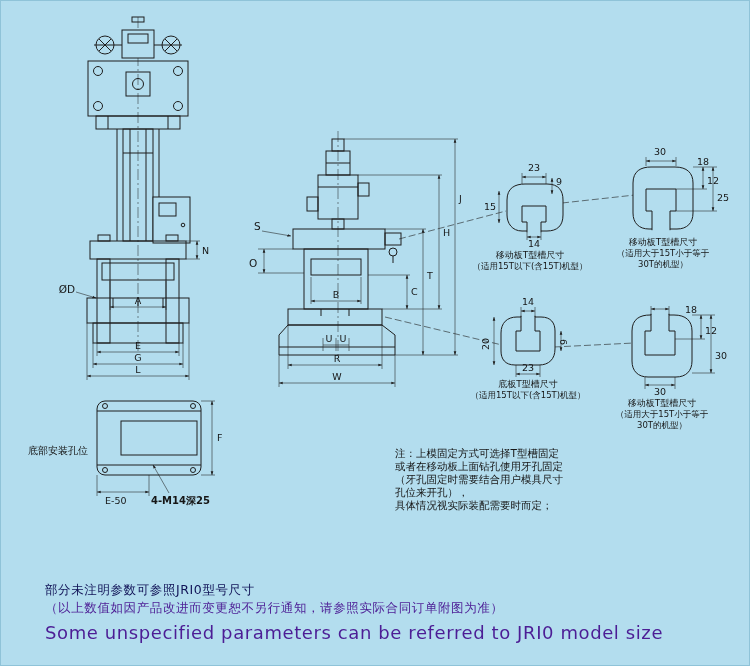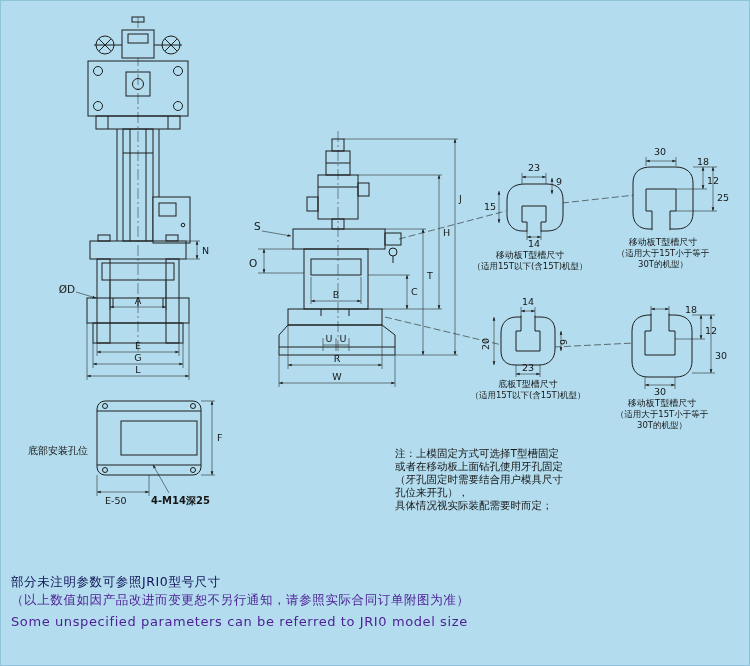--- a/index.html
+++ b/index.html
@@ -16,23 +16,23 @@
   .cl   { stroke:#1e1e1e; stroke-width:0.5; stroke-dasharray:11 3 2 3; fill:none; }
   .dimtxt { font-size:9.5px; }
   .lbl    { font-size:10.5px; }
   .mid    { text-anchor:middle; }
   .end    { text-anchor:end; }
   .cap  { font-size:9px;  text-anchor:middle; }
   .cap2 { font-size:8.5px; text-anchor:middle; }
   .zh   { font-size:10px; }
   .zhb  { font-size:10px; font-weight:bold; }
   .note { font-size:10.5px; }
-  .footer-line { position:absolute; left:10px; white-space:nowrap; letter-spacing:0.6px; }
+  .footer-line { position:absolute; left:44px; white-space:nowrap; letter-spacing:0.6px;margin-top:8px; }
   .footer-zh { font-size:12.5px; }
-  .footer-en { font-size:13px; }
+  .footer-en { font-size:18px; }
   .c-dark  { color:#101357; }
   .c-light { color:#4c1d95; }
 </style>
 </head>
 <body>
 
 <div class="page">
 
 <svg width="750" height="570" viewBox="0 0 750 570">
   <defs>

